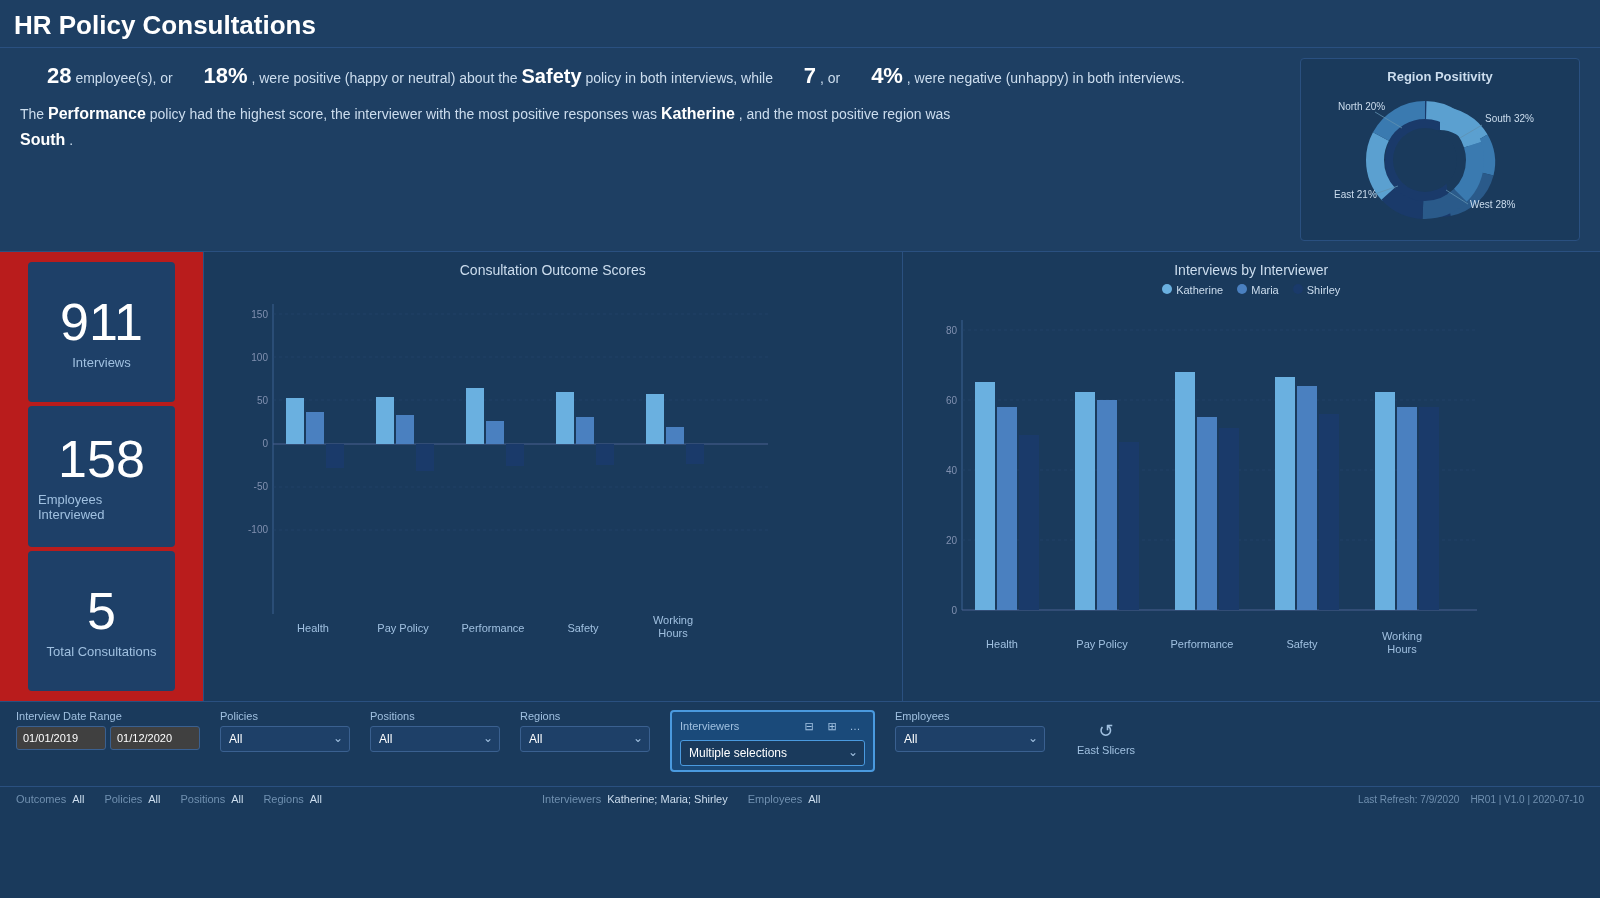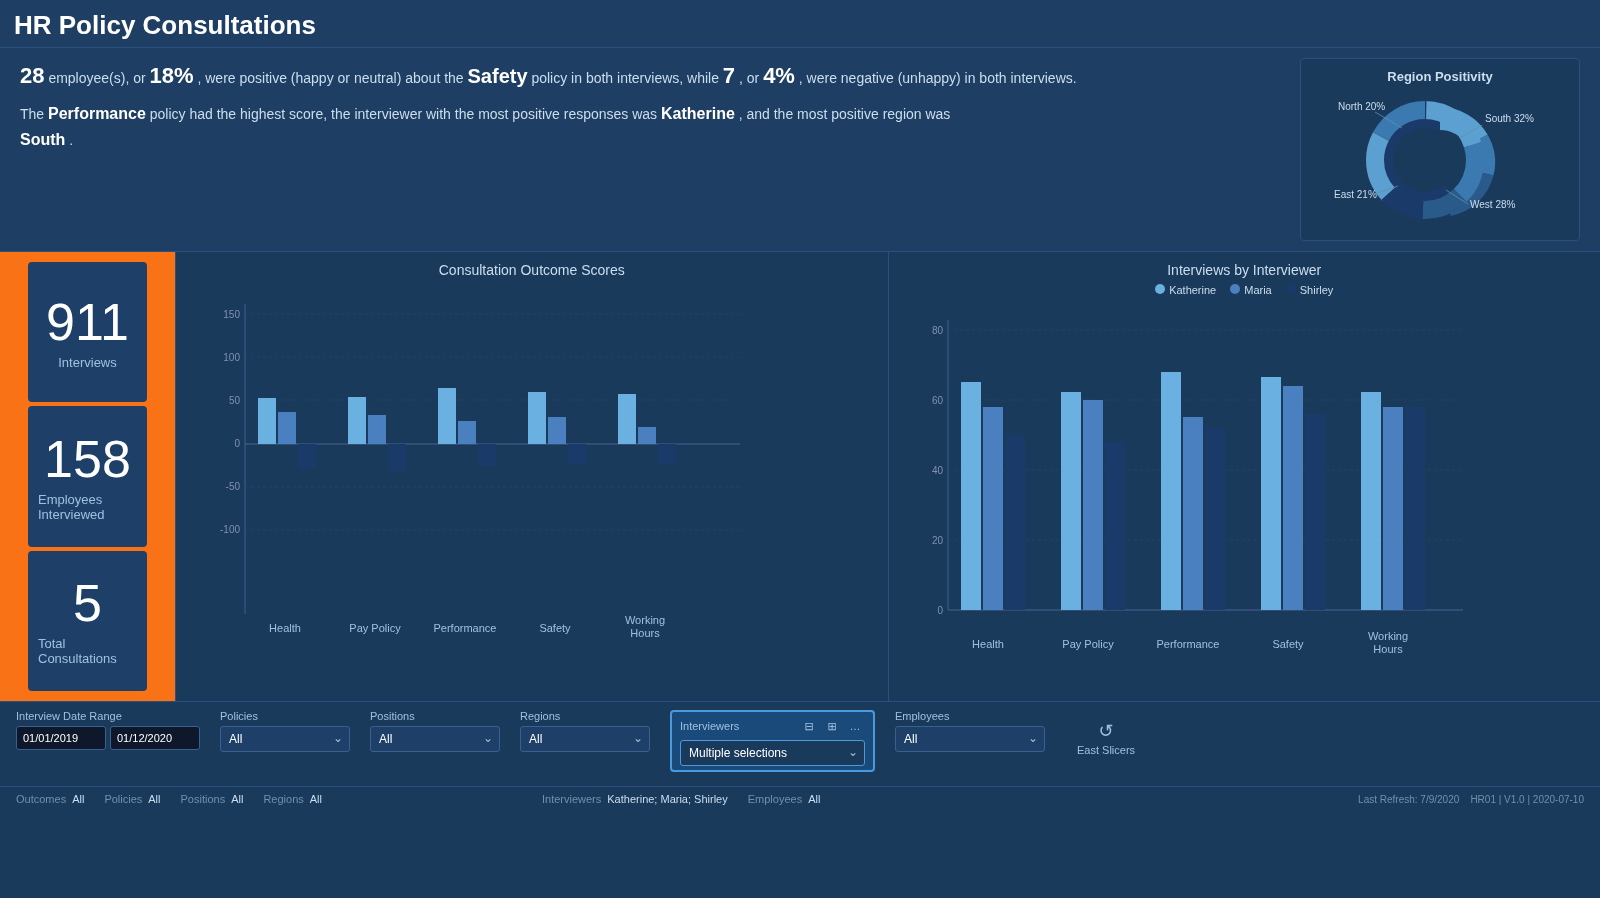--- a/index.html
+++ b/index.html
@@ -31,21 +31,21 @@
       padding: 10px 20px 10px 20px;
       gap: 10px;
       border-bottom: 1px solid #2a5080;
     }
     .summary-text {
       flex: 1;
       font-size: 14px;
       color: #cde;
       line-height: 1.6;
     }
-    .summary-text .big { font-size: 22px; font-weight: 700; color: #fff; }
+    .summary-text .big { font-size: 22px; font-weight: 700; color: #fff; margin-left: 27px; }
     .summary-text .bold { font-weight: 700; color: #fff; }
     .summary-text .south { font-weight: 700; color: #fff; font-size: 16px; margin-top: 48px; }
 
     .region-positivity {
       width: 280px;
       background: #1a3a5c;
       border: 1px solid #2a5080;
       border-radius: 4px;
       padding: 10px 14px;
     }
@@ -65,26 +65,26 @@
 
     
     .main-content {
       display: flex;
       height: 450px;
       border-bottom: 1px solid #2a5080;
     }
 
     
     .kpi-panel {
-      width: 176px;
+      width: 204px;
       display: flex;
       flex-direction: column;
       gap: 4px;
       padding: 10px 28px;
-      background: #f97316;
+      background: #b91c1c;
       border-right: 1px solid #2a5080;
     }
     .kpi-card {
       flex: 1;
       background: #1e4068;
       border-radius: 4px;
       display: flex;
       flex-direction: column;
       align-items: center;
       justify-content: center;
@@ -176,21 +176,21 @@
       transform: translateY(-60%);
       color: #a0c0e0;
       font-size: 12px;
       pointer-events: none;
     }
     .date-range {
       display: flex;
       gap: 4px;
     }
     .date-input {
-      background: #0f172a;
+      background: #404040;
       border: 1px solid #3a6090;
       border-radius: 3px;
       color: #fff;
       font-size: 11px;
       padding: 5px 6px;
       width: 90px;
     }
 
     
     .filter-group.highlighted {

